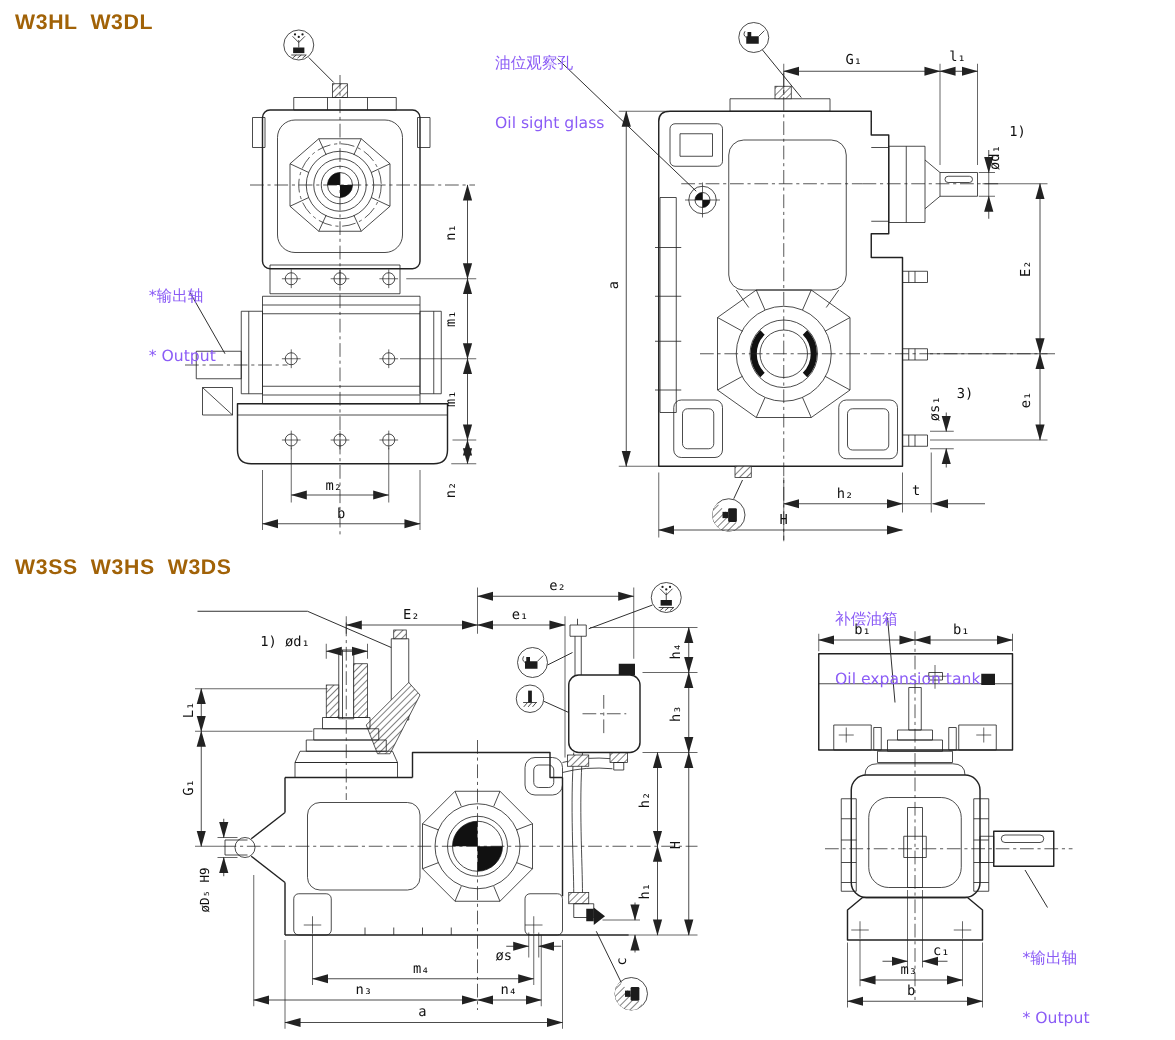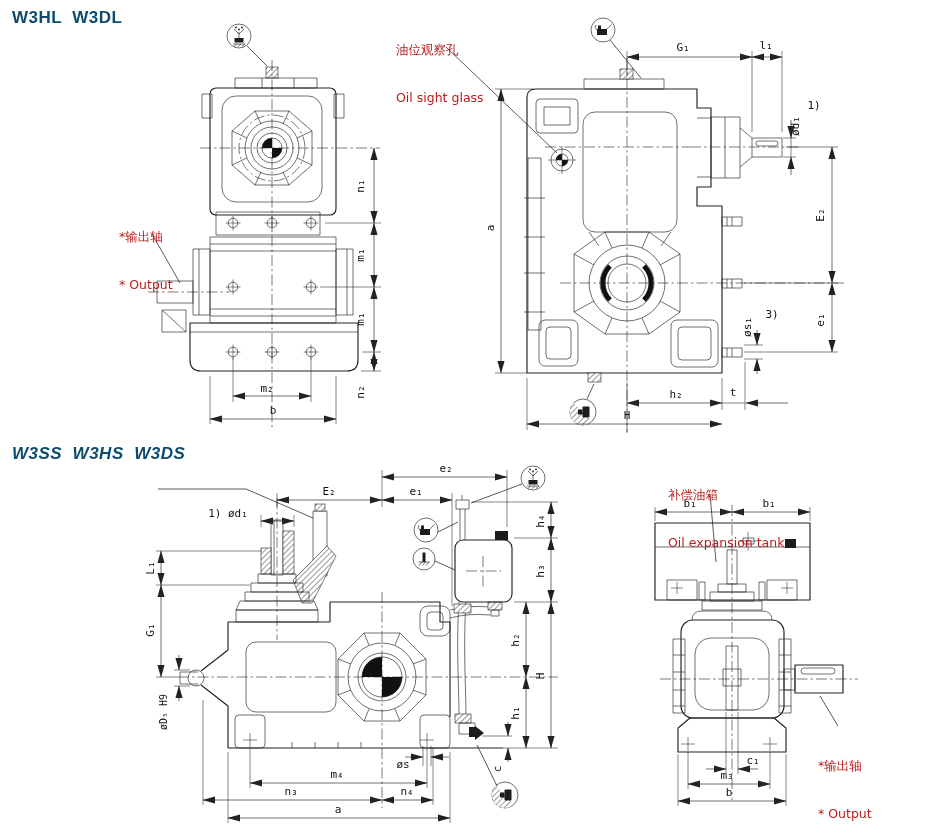--- a/index.html
+++ b/index.html
@@ -1,21 +1,21 @@
 <!DOCTYPE html>
 <html><head>
 <meta charset="utf-8">
 <style>
   html,body{margin:0;padding:0;background:#fff;}
   #stage{position:relative;width:940px;height:832px;background:#fff;overflow:hidden;
          font-family:"DejaVu Sans","Liberation Sans",sans-serif;color:#111;}
   #stage svg{position:absolute;left:0;top:0;}
   .title{position:absolute;font-family:"Liberation Sans","DejaVu Sans",sans-serif;
-         font-weight:bold;font-size:17px;letter-spacing:.5px;white-space:pre;color:#0c4a6e;}
-  .ann{position:absolute;font-size:12.5px;line-height:16px;white-space:pre;color:#b91c1c;}
+         font-weight:bold;font-size:17px;letter-spacing:.5px;white-space:pre;color:#a16207;}
+  .ann{position:absolute;font-size:12.5px;line-height:16px;white-space:pre;color:#8b5cf6;}
   .ann div{white-space:pre;}
   
   .o{fill:none;stroke:#222;stroke-width:1.15;stroke-linejoin:round;}
   .i{fill:none;stroke:#222;stroke-width:.65;stroke-linejoin:round;}
   .c{fill:none;stroke:#222;stroke-width:.6;stroke-dasharray:11 3 2.5 3;}
   .e{fill:none;stroke:#222;stroke-width:.55;}
   .ld{fill:none;stroke:#222;stroke-width:.75;}
   .d{fill:none;stroke:#222;stroke-width:.65;marker-start:url(#ar);marker-end:url(#ar);}
   .d1{fill:none;stroke:#222;stroke-width:.65;marker-end:url(#ar);}
   .blk{fill:#1c1c1c;stroke:none;}
@@ -519,21 +519,21 @@
     <line x1="688" y1="784" x2="770" y2="784" class="d"></line>
     <text class="dl" x="727" y="779">m₃</text>
     <line x1="678" y1="754" x2="678" y2="806" class="e"></line>
     <line x1="786" y1="754" x2="786" y2="806" class="e"></line>
     <line x1="678" y1="801" x2="786" y2="801" class="d"></line>
     <text class="dl" x="729" y="796">b</text>
   </g>
 </svg>
 
 <div class="title" style="left:12px;top:8px;">W3HL  W3DL</div>
-<div class="title" style="left:12px;top:444px;font-style:italic;">W3SS  W3HS  W3DS</div>
+<div class="title" style="left:12px;top:444px;">W3SS  W3HS  W3DS</div>
 
 <div class="ann" style="left:396px;top:10px;">
   <div>油位观察孔</div>
   <div>Oil sight glass</div>
 </div>
 
 <div class="ann" style="left:119px;top:197px;">
   <div>*输出轴</div>
   <div>* Output</div>
 </div>

